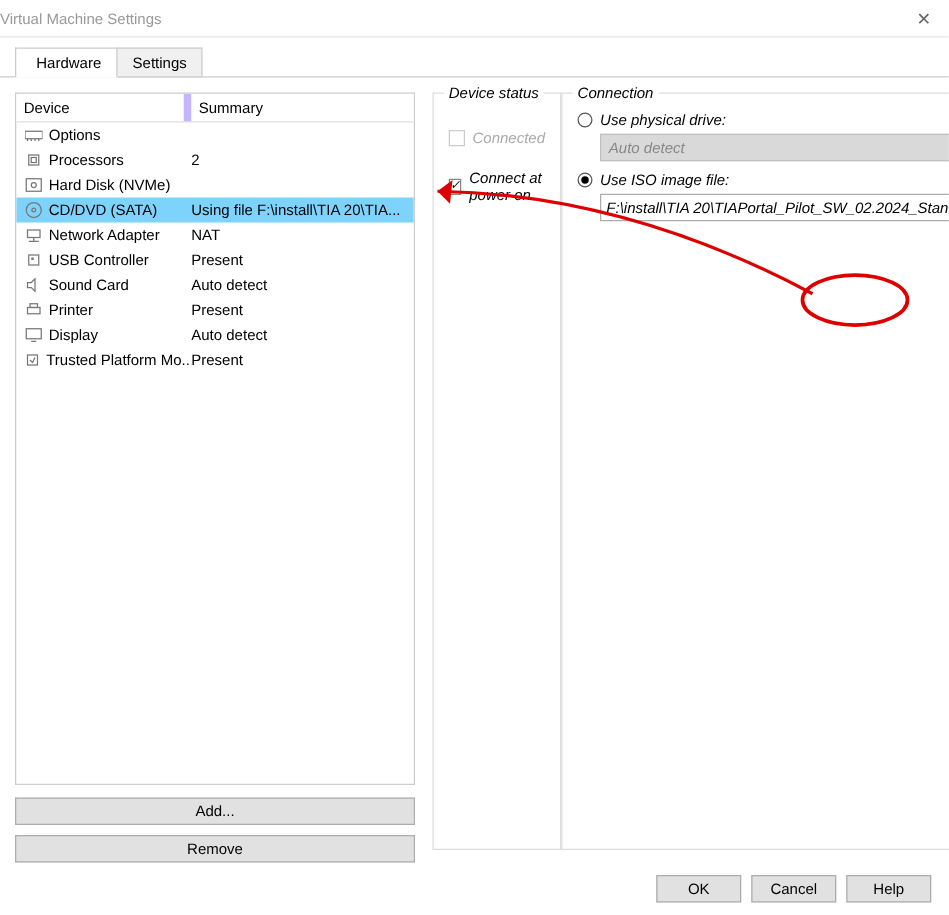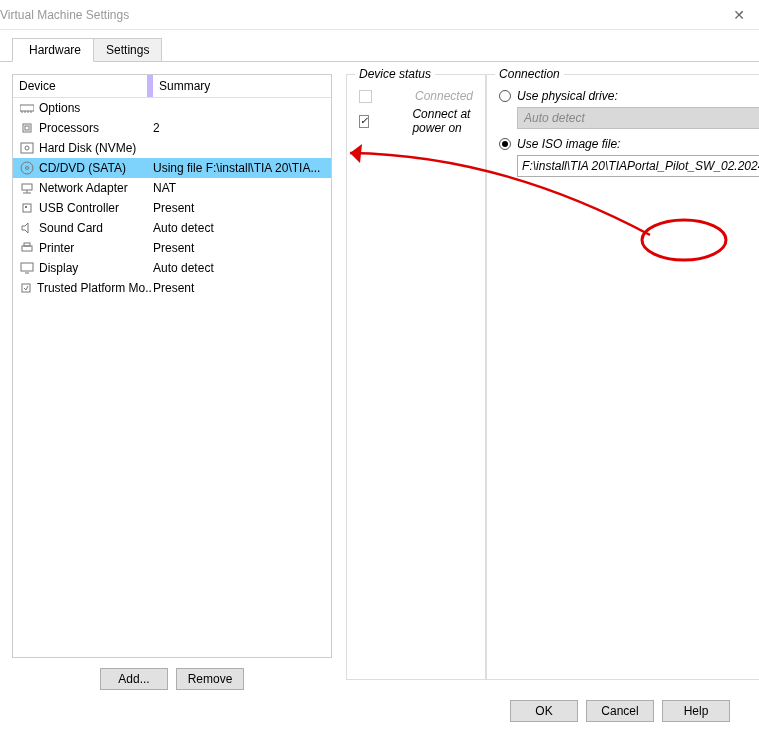--- a/index.html
+++ b/index.html
@@ -22,49 +22,49 @@
 .dt-header { display: flex; background: #fff; border-bottom: 1px solid #e0e0e0; }
 .dt-header div { padding: 4px 6px; }
 .col-dev { flex: 0 0 140px; border-right: 6px solid #c4b5fd; }
 .col-sum { flex: 1; }
 .dt-row { display: flex; padding: 2px 6px; align-items: center; }
 .dt-row.selected { background: #7dd3fc; }
 .dt-row .icon { width: 16px; height: 16px; margin-right: 4px; display: inline-flex; align-items: center; justify-content: center; color: #666; }
 .dt-row .dev { flex: 0 0 134px; display: flex; align-items: center; white-space: nowrap; overflow: hidden; }
 .dt-row .sum { flex: 1; white-space: nowrap; overflow: hidden; text-overflow: ellipsis; }
 
-.left-buttons { display: flex; justify-content: center; gap: 8px; margin-top: 10px; }
+.left-buttons { display: flex; justify-content: center; gap: 8px; margin-top: 10px; flex-direction: column; }
 .btn { border: 1px solid #adadad; background: #e1e1e1; padding: 3px 0; min-width: 68px; text-align: center; }
 
 .right { flex: 1; display: flex; position: relative; font-style: italic; }
 
 .group { border: 1px solid #ddd; padding: 10px 12px 12px; margin-bottom: 10px; position: relative; }
 .group-title { position: absolute; top: -8px; left: 8px; background: #fff; padding: 0 4px; }
 
-.checkbox-row { display: flex; align-items: center; margin: 4px 0; gap: 37px; }
+.checkbox-row { display: flex; align-items: center; margin: 18px 0; }
 .checkbox-row .box { width: 13px; height: 13px; border: 1px solid #888; margin-right: 6px; display: inline-flex; align-items: center; justify-content: center; font-size: 10px; line-height: 1; }
 .checkbox-row.disabled { color: #aaa; }
 .checkbox-row.disabled .box { border-color: #ccc; }
 
 .radio-row { display: flex; align-items: center; margin: 4px 0; }
 .radio-row .dot { width: 12px; height: 12px; border: 1px solid #555; border-radius: 50%; margin-right: 6px; display: inline-flex; align-items: center; justify-content: center; }
 .radio-row .dot.checked::after { content: ""; width: 6px; height: 6px; background: #000; border-radius: 50%; }
 
 .dropdown { display: flex; align-items: center; border: 1px solid #adadad; background: #e1e1e1; padding: 2px 6px; height: 22px; width: 350px; margin: 4px 0 8px 18px; }
 .dropdown.disabled { color: #888; background: #d9d9d9; border-color: #c0c0c0; }
 .dropdown .dd-text { flex: 1; }
 .dropdown .dd-arrow { font-size: 9px; color: #555; }
 
 .iso-row { display: flex; align-items: center; margin: 4px 0 0 18px; gap: 6px; }
 .iso-input { flex: 1; border: 1px solid #adadad; background: #fff; padding: 2px 4px; height: 22px; display: flex; align-items: center; white-space: nowrap; overflow: hidden; }
 .iso-input .dd-arrow { margin-left: auto; font-size: 9px; color: #555; padding-left: 4px; }
 
 .adv-row { display: flex; justify-content: flex-end; }
 
-.footer { position: absolute; bottom: 0; right: 15px; padding: 10px 14px; display: flex; gap: 8px; background: #fff; }
+.footer { position: absolute; bottom: 0; right: 0; padding: 10px 14px; display: flex; gap: 8px; background: #fff; }
 
 svg.annot { position: absolute; top: 0; left: 0; pointer-events: none; }
 </style>
 </head>
 <body>
 
 <div class="titlebar">
   <span class="title">Virtual Machine Settings</span>
   <span class="close">✕</span>
 </div>

